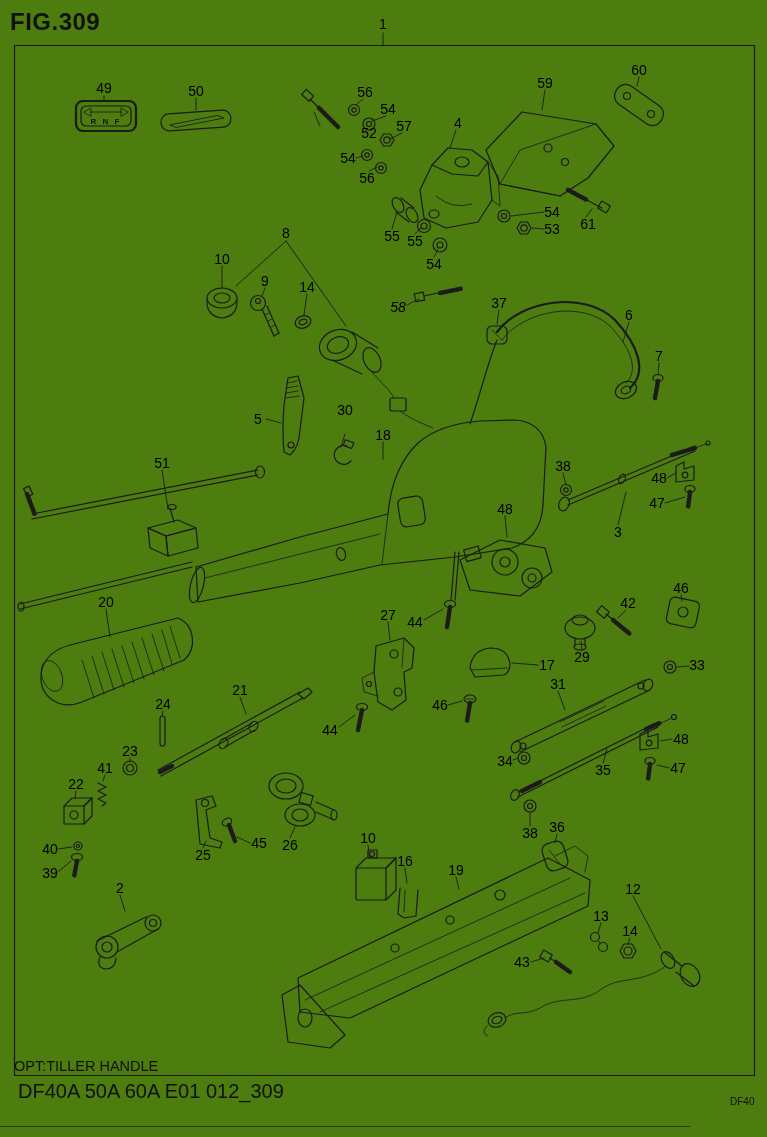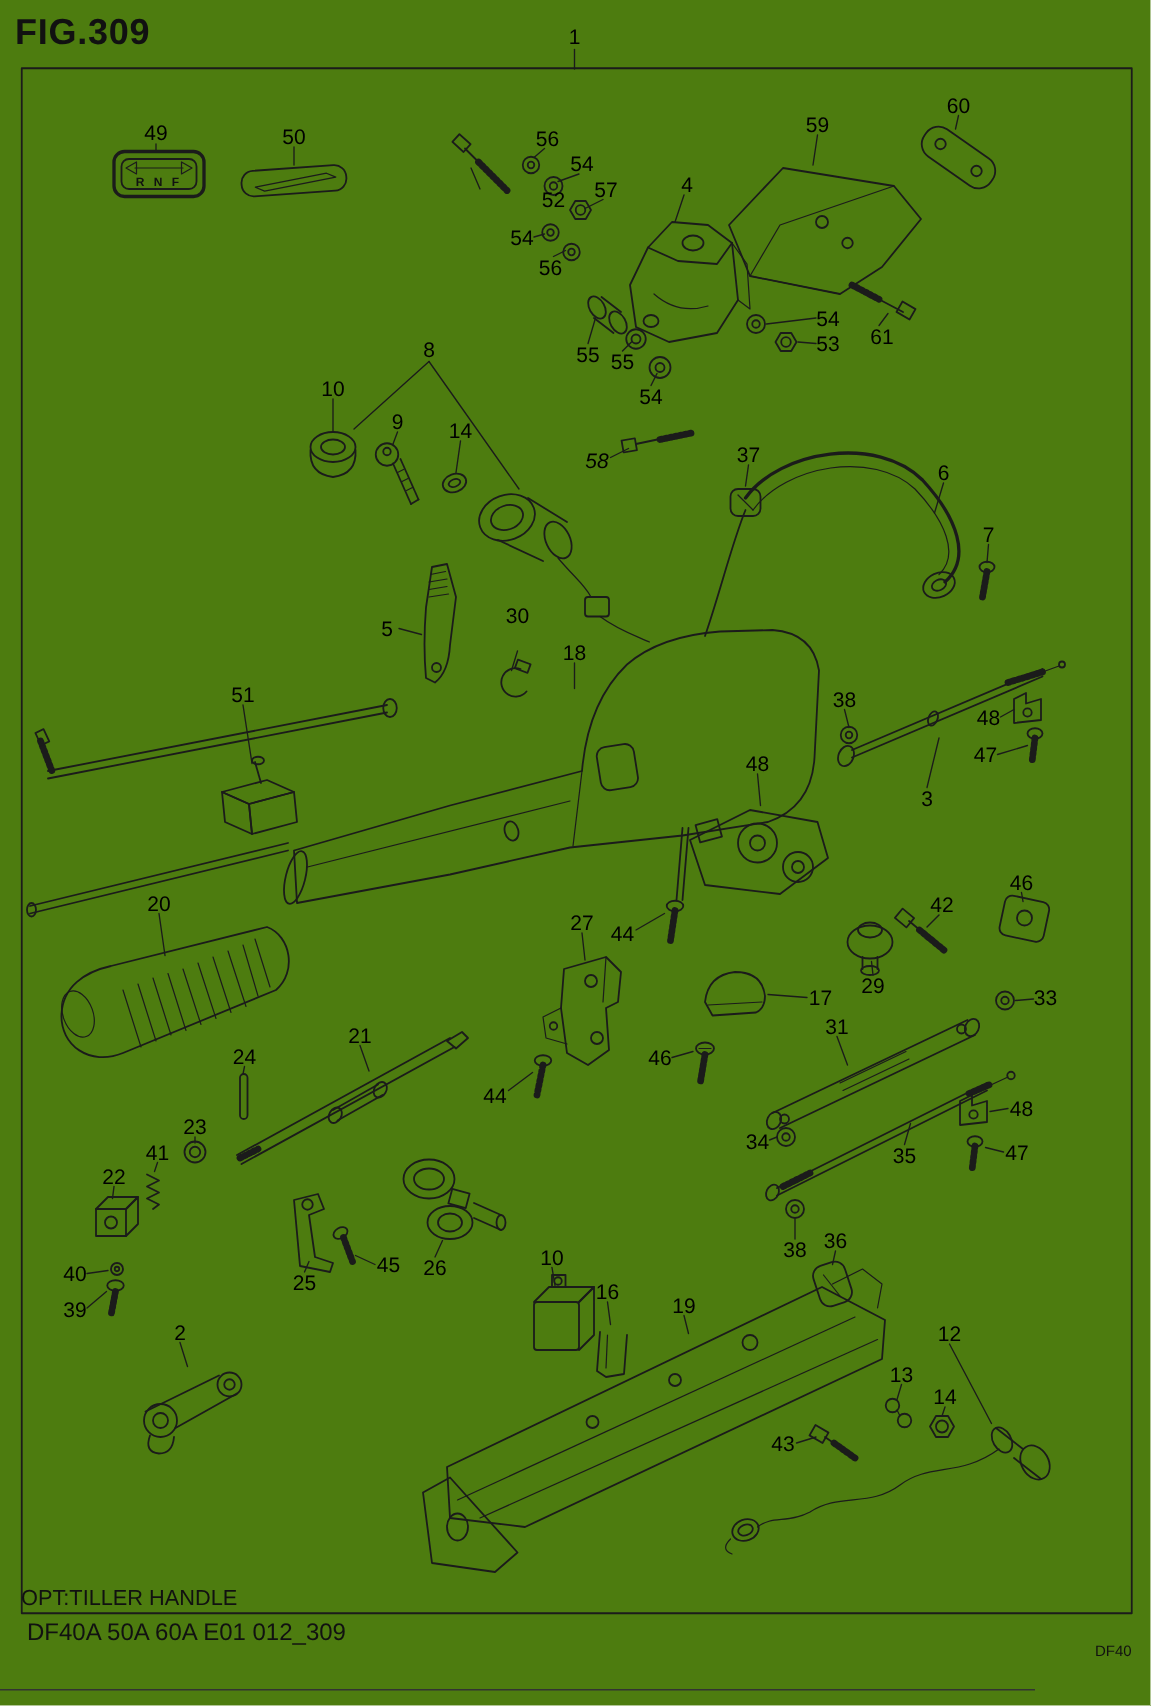--- a/index.html
+++ b/index.html
@@ -1,19 +1,19 @@
 <!DOCTYPE html>
 <html><head>
 <meta charset="utf-8">
 <style>
   html,body{margin:0;padding:0;background:#fff;}
   .screen{position:relative;width:767px;height:1137px;background:#4d7c0f;overflow:hidden;
           font-family:"Liberation Sans",sans-serif;color:#111;}
   .fig-title{position:absolute;left:10px;top:8px;font-size:24px;font-weight:bold;letter-spacing:.5px;}
-  .footer-model{position:absolute;left:18px;top:1080px;font-size:16px;}
+  .footer-model{position:absolute;left:18px;top:1080px;font-size:20px;}
   .footer-option{position:absolute;left:14px;top:1058px;font-size:14.5px;}
   .corner-code{position:absolute;left:730px;top:1096px;font-size:10px;}
   .bottom-rule{position:absolute;left:0;top:1126px;width:690px;border-top:1.5px solid #333;height:0;}
   .art{position:absolute;left:0;top:0;}
   .art path,.art line,.art rect,.art circle,.art ellipse,.art polygon,.art polyline{
      fill:none;stroke:#1b1b1b;stroke-width:1.2;stroke-linecap:round;stroke-linejoin:round;}
   .art .leader{stroke-width:.9;}
   .art .thin{stroke-width:.8;}
   .art .thick{stroke-width:2.2;}
   .art .thread{stroke-width:4.5;stroke-dasharray:1.3 2;}

